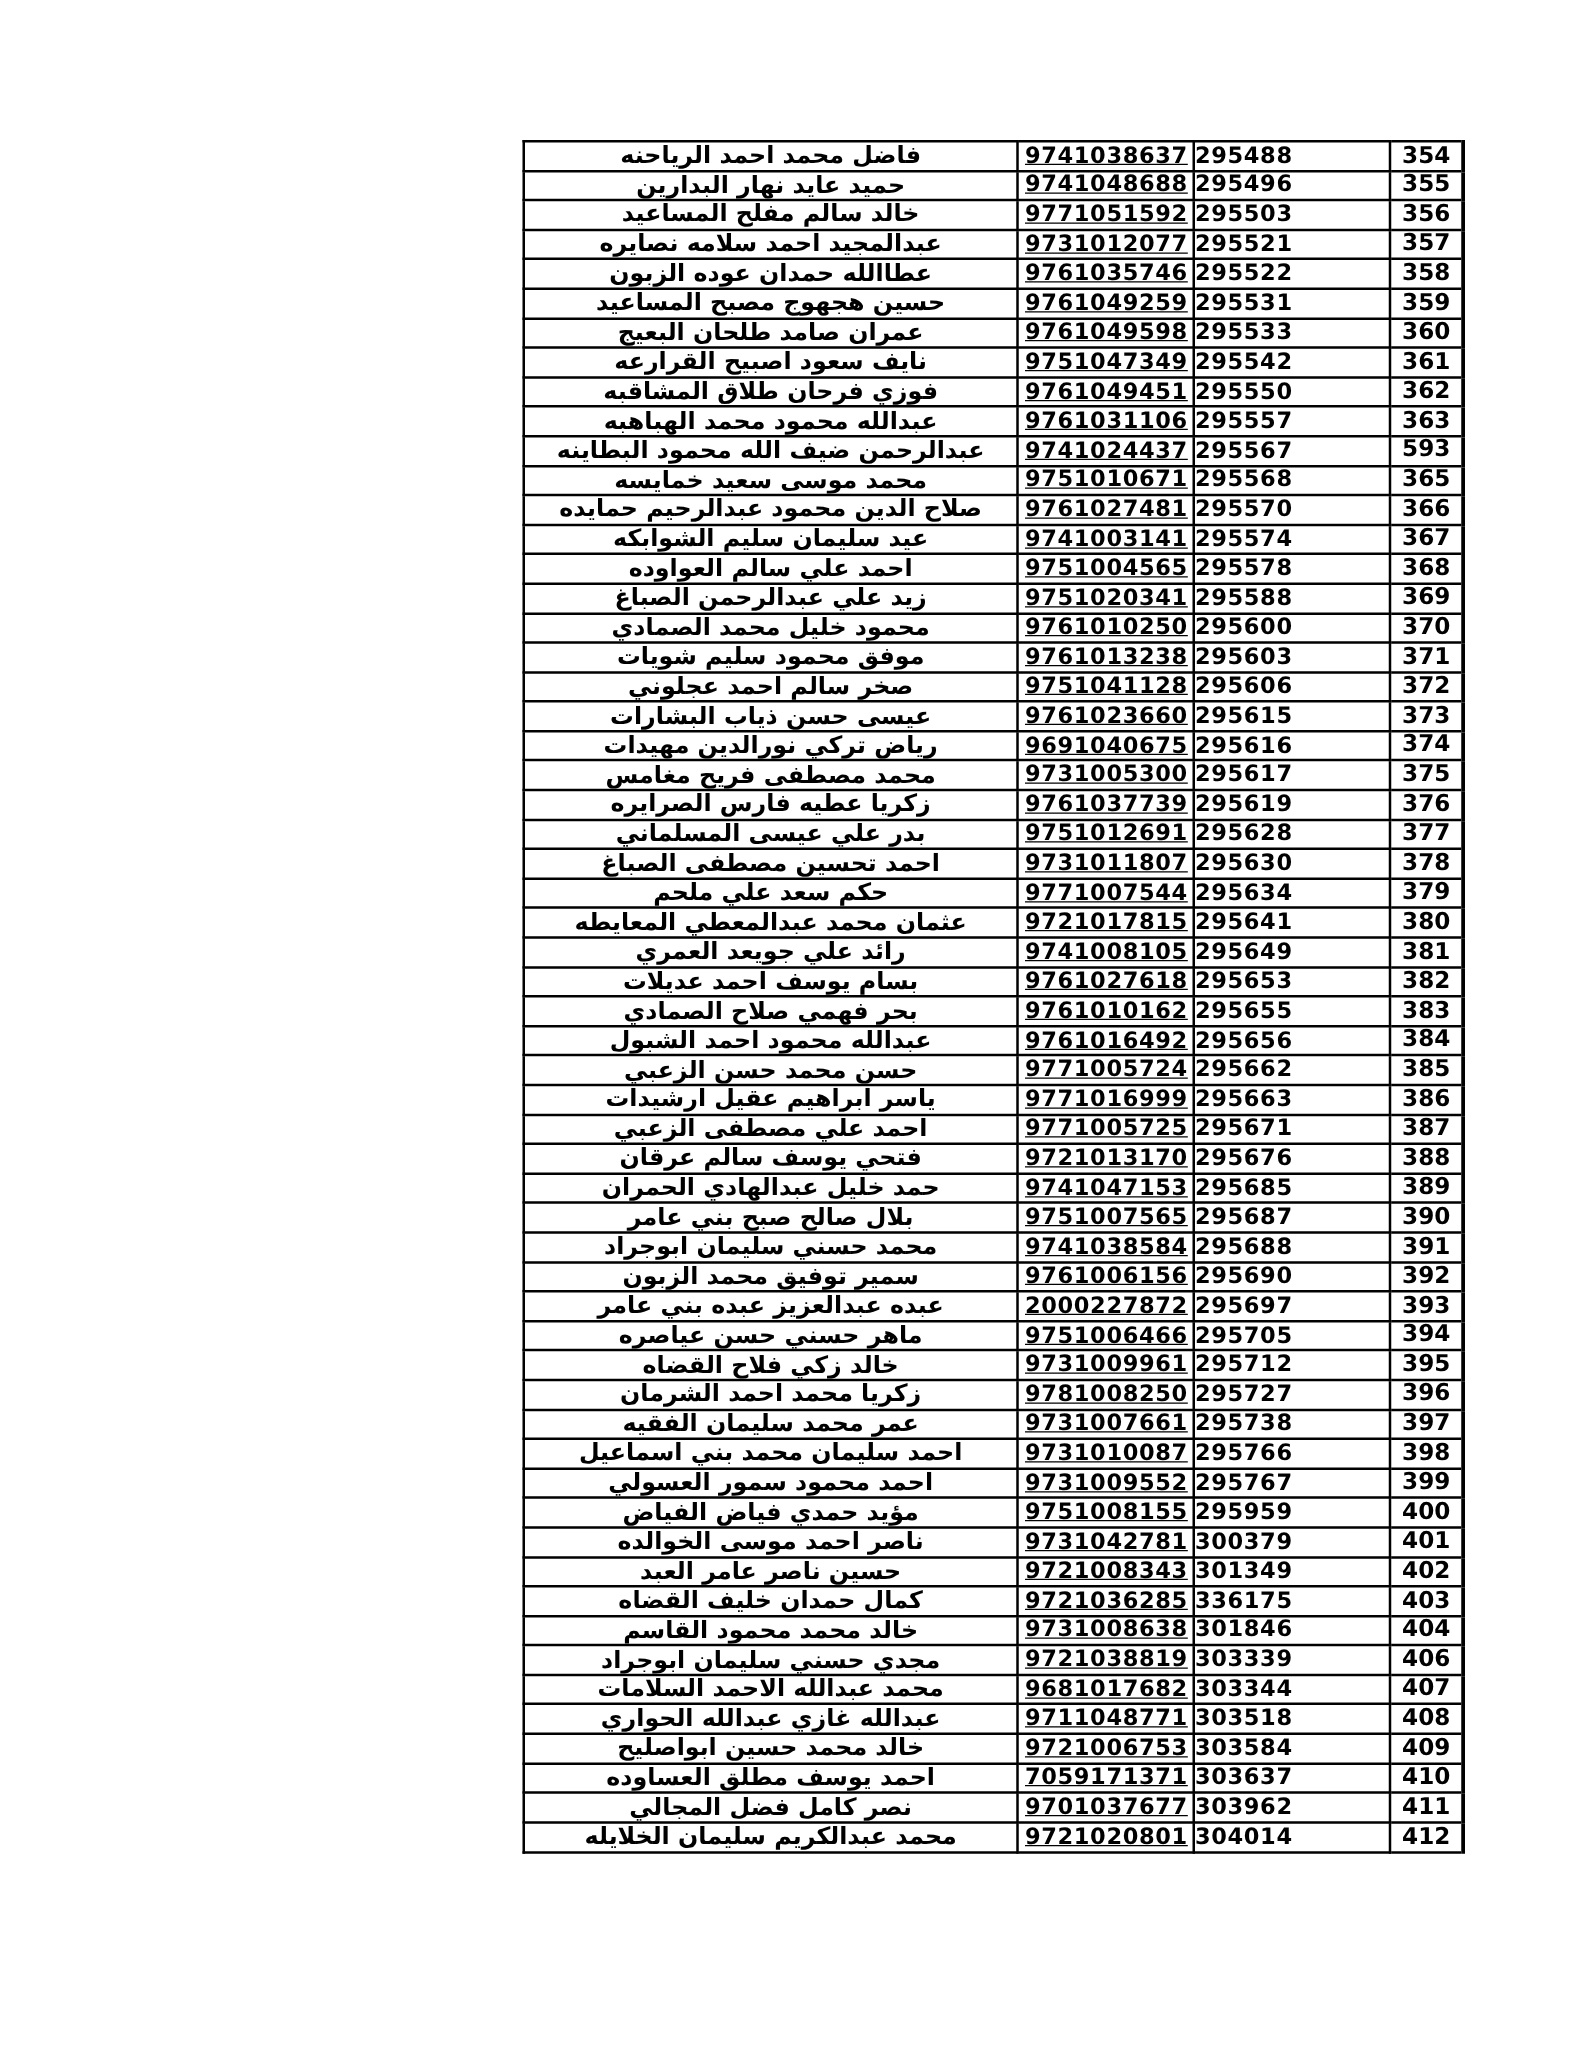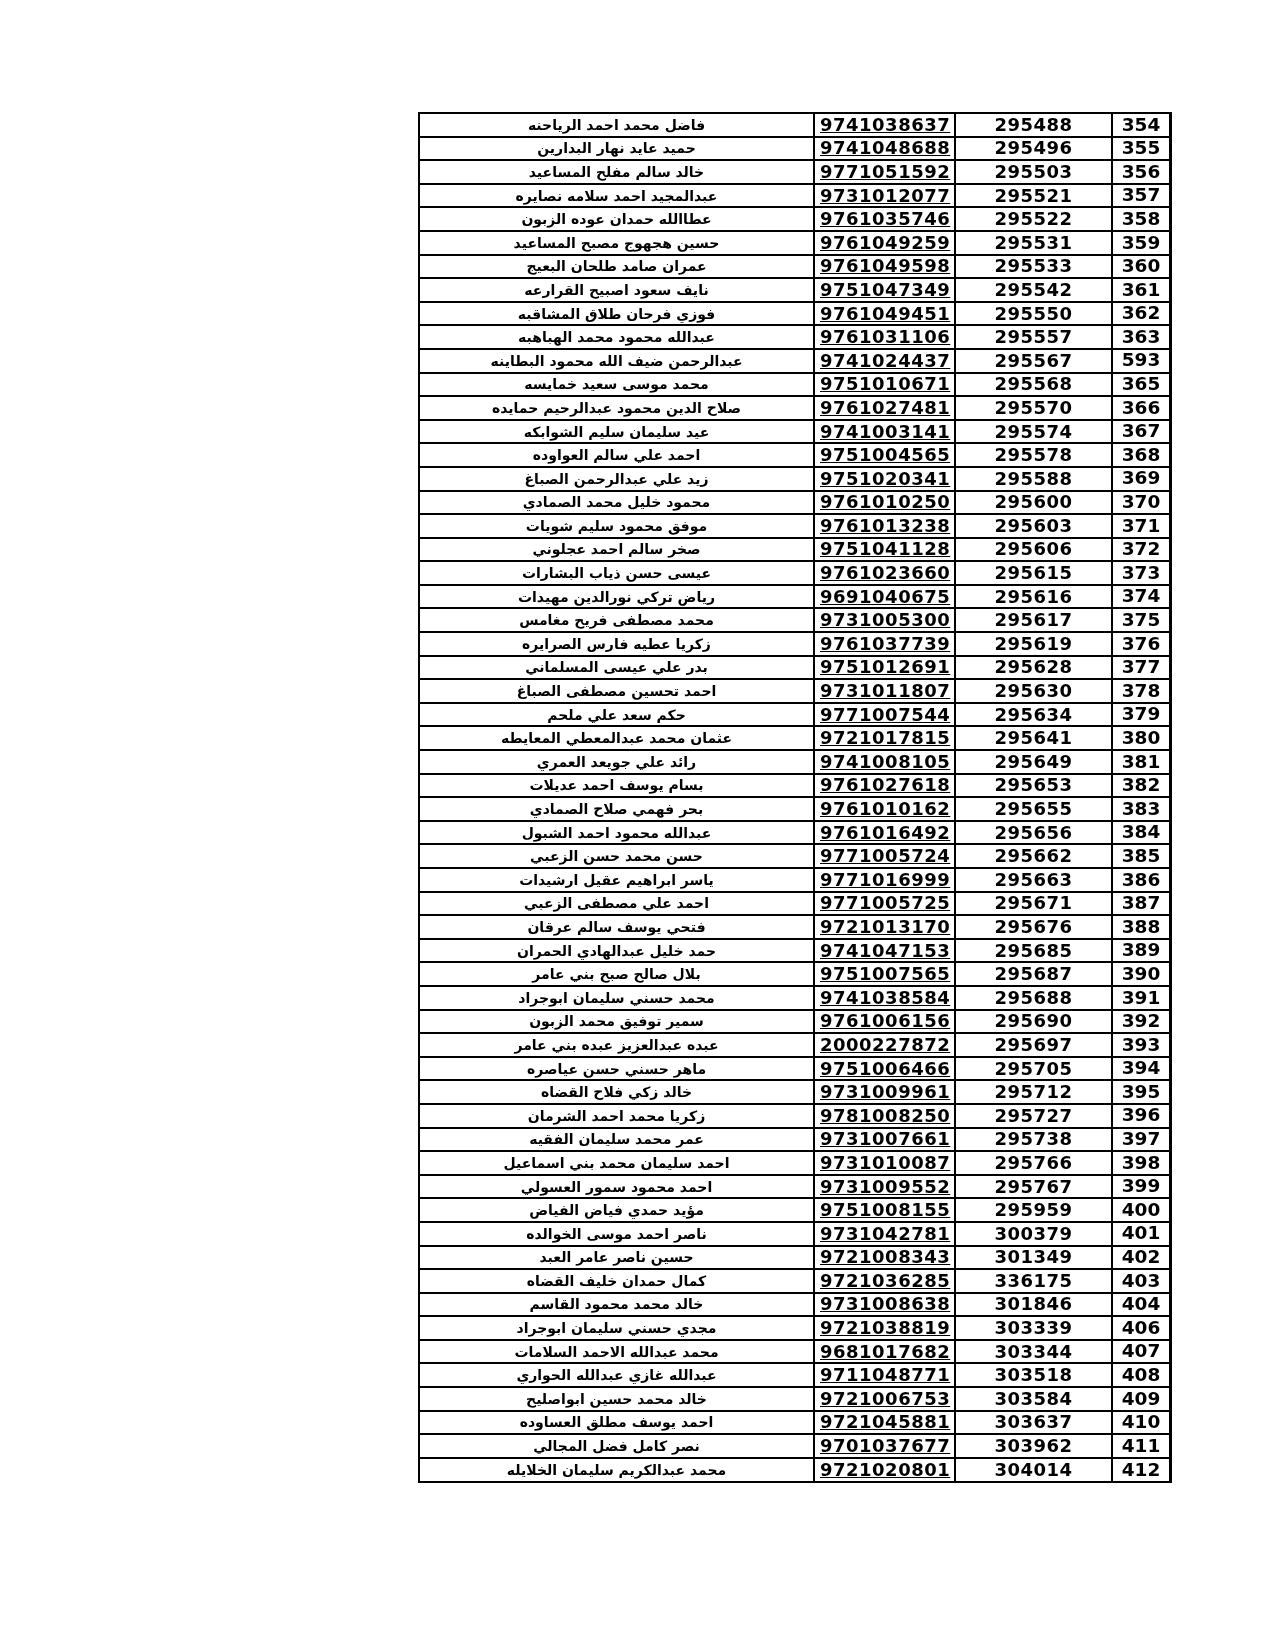--- a/index.html
+++ b/index.html
@@ -30,33 +30,33 @@
     overflow: hidden;
     white-space: nowrap;
     vertical-align: middle;
     font-weight: bold;
     line-height: 1;
   }
   td.name-cell {
     width: 393px;
     text-align: center;
     direction: rtl;
-    font-size: 14px;
+    font-size: 19px;
   }
   td.natid-cell {
     width: 134px;
     text-align: left;
     padding-left: 5px;
     font-size: 18px;
     letter-spacing: 0.5px;
     text-decoration: underline;
   }
   td.regno-cell {
     width: 155px;
-    text-align: center;
+    text-align: left;
     font-size: 18px;
     letter-spacing: 0.5px;
   }
   td.serial-cell {
     width: 56px;
     text-align: center;
     font-size: 18.5px;
     border-right-width: 3px;
   }
 </style>
@@ -390,21 +390,21 @@
         <td class="serial-cell">408</td>
       </tr>
       <tr>
         <td class="name-cell">خالد محمد حسين ابواصليح</td>
         <td class="natid-cell">9721006753</td>
         <td class="regno-cell">303584</td>
         <td class="serial-cell">409</td>
       </tr>
       <tr>
         <td class="name-cell">احمد يوسف مطلق العساوده</td>
-        <td class="natid-cell">9721045881</td>
+        <td class="natid-cell">7059171371</td>
         <td class="regno-cell">303637</td>
         <td class="serial-cell">410</td>
       </tr>
       <tr>
         <td class="name-cell">نصر كامل فضل المجالي</td>
         <td class="natid-cell">9701037677</td>
         <td class="regno-cell">303962</td>
         <td class="serial-cell">411</td>
       </tr>
       <tr>

